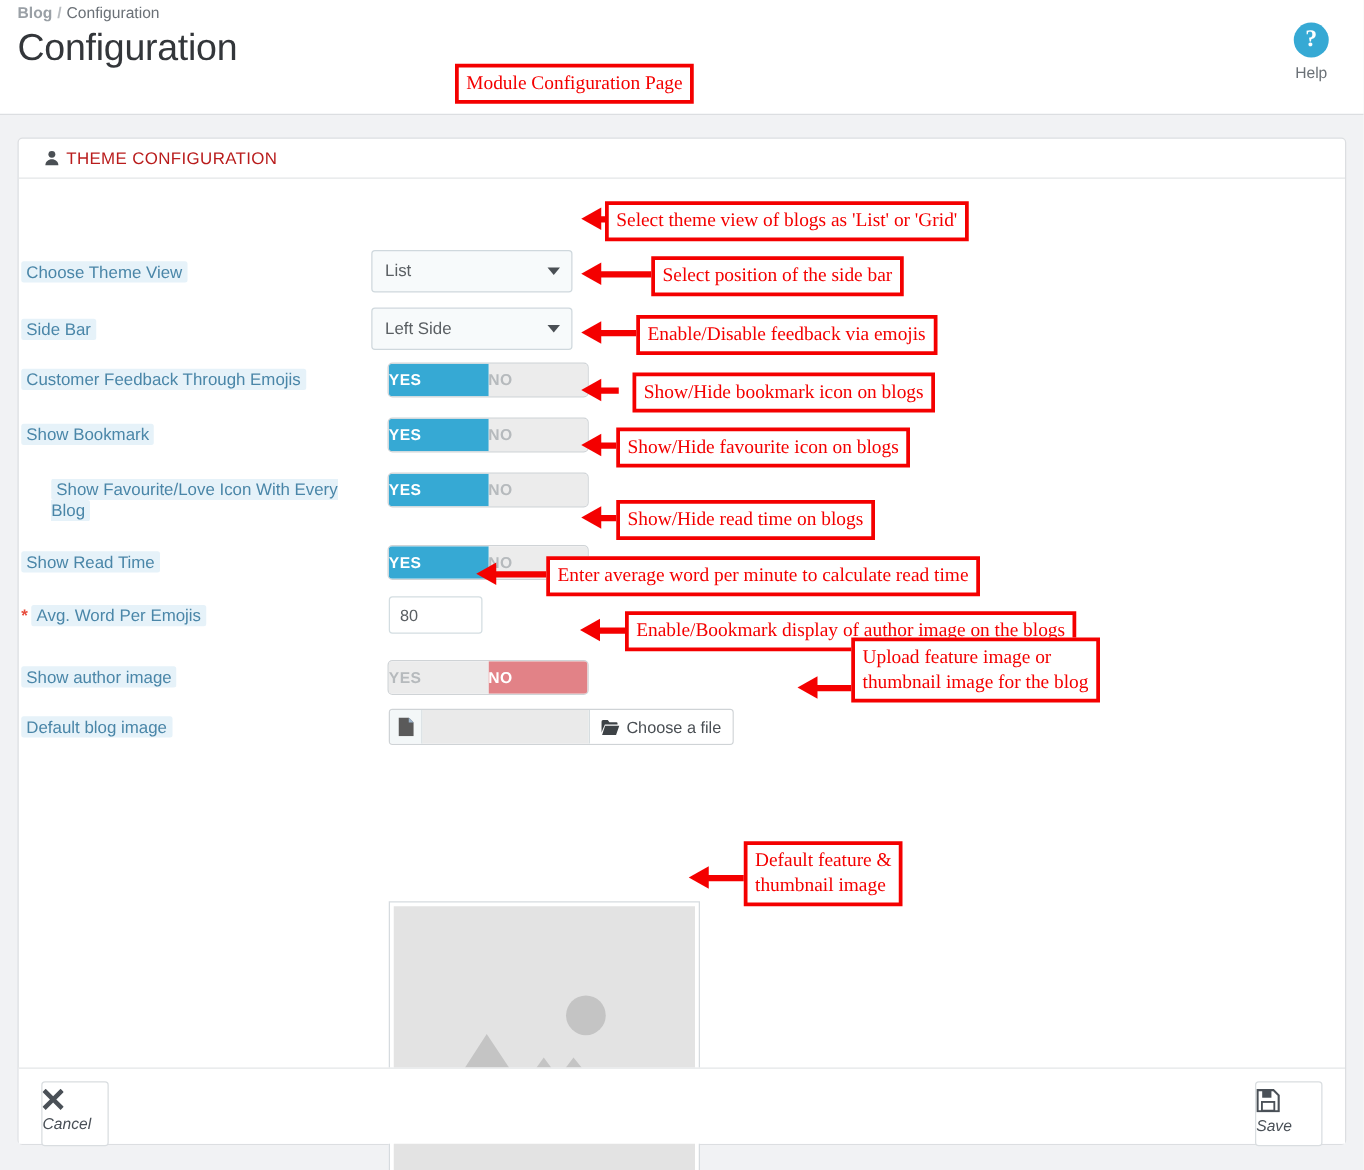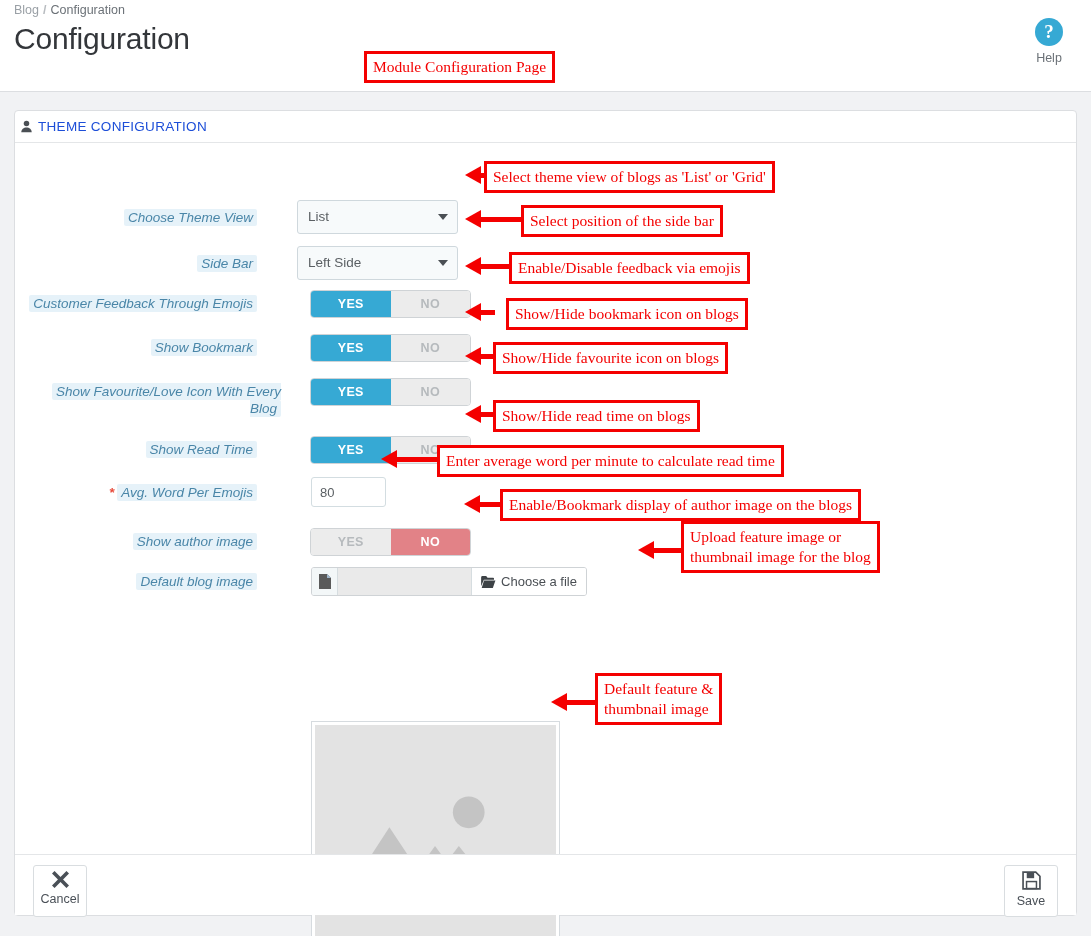--- a/index.html
+++ b/index.html
@@ -18,21 +18,21 @@
   .page-head{
     background:#fff;
     height:92px;
     border-bottom:1px solid #dcdee1;
     position:relative;
   }
   .breadcrumb{
     position:absolute; left:14px; top:3px;
     font-size:12.5px; color:#9aa0a6;
   }
-  .breadcrumb .crumb-link{ color:#9aa0a6; text-decoration:none; }
+  .breadcrumb .crumb-link{ color:#9aa0a6; text-decoration:none;font-weight:bold; }
   .breadcrumb .sep{ color:#b8bcc0; margin:0 4px; font-weight:bold;}
   .breadcrumb .crumb-current{ color:#6b7177; }
   .page-title{
     position:absolute; left:14px; top:22px;
     font-size:30px; font-weight:400; color:#33363a;
     letter-spacing:-0.2px;
   }
   .help-box{
     position:absolute; right:14px; top:18px;
     width:56px; text-align:center;
@@ -49,42 +49,40 @@
   
   .panel{
     position:absolute; left:14px; top:110px;
     width:1063px; height:806px;
     background:#fff;
     border:1px solid #dcdee1;
     border-radius:4px;
   }
   .panel-head{
     height:32px; line-height:32px;
-    padding:0 5px;
+    padding:0 20px;
     border-bottom:1px solid #e4e6e8;
-    font-size:13.5px; color:#1d4ed8;
+    font-size:13.5px; color:#b91c1c;
     letter-spacing:.3px;
   }
   .panel-head .usr-icon{ margin-right:5px; vertical-align:-2px; }
   .panel-body{ position:relative; height:712px; }
   .panel-foot{
     position:absolute; left:0; right:0; bottom:0;
     height:61px;
     background:#fff;
     border-top:1px solid #e4e6e8;
   }
 
   
   .form-row{ position:absolute; left:0; width:100%; height:0;}
   .lbl{
     position:absolute; right:0; width:240px;
-    text-align:right;
     font-size:13.5px; color:#4a86a8;
     line-height:17px;
-    font-style:italic;
   }
   .lbl .txt{ background:#e6f2f9; padding:1px 4px; border-radius:2px;}
   .req{ color:#e74c3c; font-weight:bold; margin-right:3px; }
 
   .field{ position:absolute; }
 
   select.sel, .sel{
     width:161px; height:34px;
     border:1px solid #cfd8dd;
     border-radius:3px;
@@ -105,21 +103,21 @@
 
   .toggle{
     width:161px; height:28px;
     display:flex;
     border-radius:4px;
     overflow:hidden;
     border:1px solid #cfd3d6;
     font-size:12.5px; font-weight:bold;
     letter-spacing:.4px;
   }
-  .toggle div{ flex:1; text-align:center; line-height:26px; }
+  .toggle div{ flex:1; text-align:left; line-height:26px; }
   .toggle .on-yes{ background:#36a9d4; color:#fff; }
   .toggle .off-yes{ background:#ececec; color:#b6babd; }
   .toggle .on-no{ background:#e28287; color:#fff; }
   .toggle .off-no{ background:#ececec; color:#b6babd; }
 
   .txtinput{
     width:75px; height:30px;
     border:1px solid #d3dde1;
     border-radius:3px;
     background:#fff;
@@ -155,23 +153,23 @@
   }
   .img-inner{ width:100%;height:100%;background:#e3e3e3; position:relative; }
 
   
   .btn-foot{
     position:absolute; top:10px;
     width:54px; height:52px;
     background:#fff;
     border:1px solid #d9dde0;
     border-radius:3px;
-    text-align:center;
     padding-top:5px;
     cursor:pointer;
+    font-style:italic;
   }
   .btn-foot .b-label{ display:block; font-size:12.5px; color:#4a5057; margin-top:1px;}
   .btn-cancel{ left:18px; }
   .btn-save{ right:18px; }
 
   
   .anno{
     position:absolute;
     border:3px solid #f40000;
     background:#fff;
@@ -397,21 +395,21 @@
 <div class="arrow" style="left:464px;top:495px;width:40px;height:18px">
     <div class="head"></div>
     <div class="shaft" style="width:26px"></div>
   </div>
 <div class="anno" style="left:500px;top:489px">Enable/Bookmark display of author image on the blogs</div>
 
 <div class="arrow" style="left:638px;top:541px;width:48px;height:18px">
     <div class="head"></div>
     <div class="shaft" style="width:34px"></div>
   </div>
-<div class="anno" style="left:681px;top:521px">Upload feature image or
+<div class="anno" style="left:681px;top:510px">Upload feature image or
 thumbnail image for the blog</div>
 
 <div class="arrow" style="left:551px;top:693px;width:48px;height:18px">
     <div class="head"></div>
     <div class="shaft" style="width:34px"></div>
   </div>
 <div class="anno" style="left:595px;top:673px">Default feature &amp;
 thumbnail image</div>
 
 </body></html>

